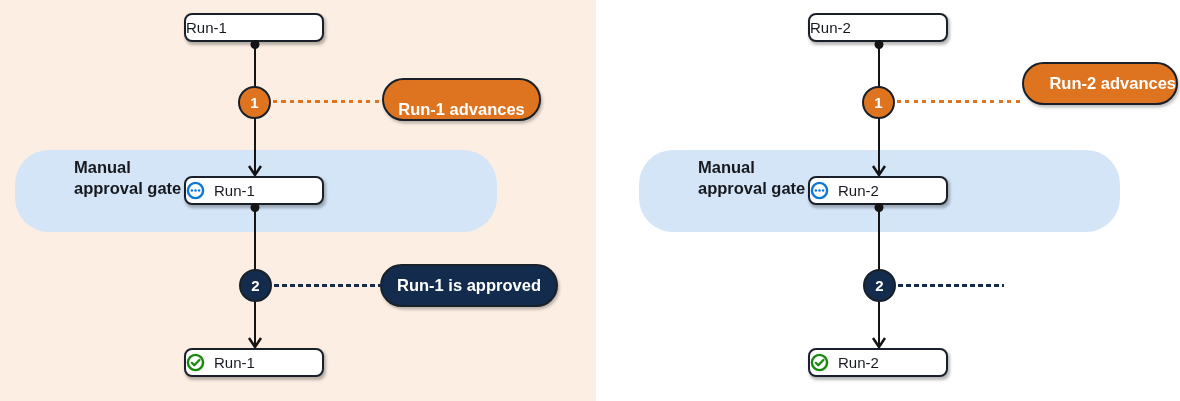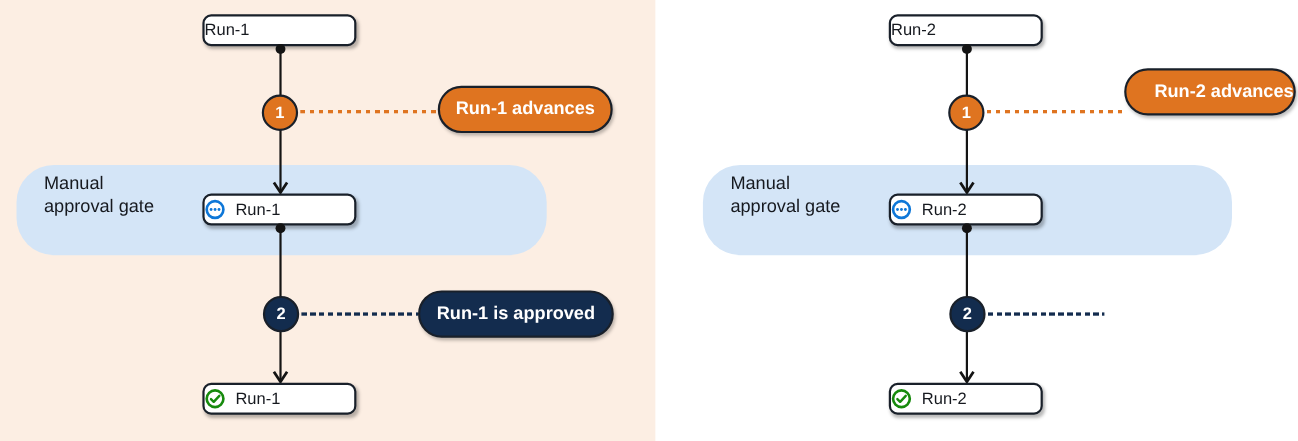--- a/index.html
+++ b/index.html
@@ -17,22 +17,22 @@
     background:#ffffff;border:2px solid var(--outline,#19202A);border-radius:8px;
     display:flex;align-items:center;justify-content:flex-start;gap:9px;
     font-size:15px;color:#16191f;
     box-shadow:1.5px 2.5px 3px rgba(0,0,0,0.28);
   }
   .band{
     position:absolute;height:82px;border-radius:34px;
     background:var(--band-bg,#D4E5F7);
   }
   .band-label{
-    position:absolute;width:118px;font-weight:normal;font-size:16.5px;
-    line-height:1.3;color:#16191f;
+    position:absolute;width:118px;font-weight:bold;font-size:16.5px;
+    line-height:1.3;color:#16191f;margin-left:34px;
   }
   .step-circle{
     position:absolute;width:29px;height:29px;border-radius:50%;
     border:2.5px solid var(--outline,#19202A);
     color:#ffffff;font-weight:bold;font-size:15px;
     display:flex;align-items:center;justify-content:center;
   }
   .step-circle.orange{background:var(--orange,#DF7420);}
   .step-circle.navy{background:var(--navy,#132C4E);}
   .pill{
@@ -74,21 +74,21 @@
   <svg class="connector" style="left:247px;top:40px;" width="16" height="137">
     <circle cx="8" cy="4.5" r="4.5" fill="var(--connector,#141414)"></circle>
     <line x1="8" y1="4.5" x2="8" y2="134" stroke="var(--connector,#141414)" stroke-width="2"></line>
     <polyline points="2,126 8,135 14,126" fill="none" stroke="var(--connector,#141414)" stroke-width="2.5"></polyline>
   </svg>
 
   <div class="dotline orange" style="left:273px;top:100px;width:125px;"></div>
   <div class="step-circle orange" style="left:238px;top:86px;">
     <span>1</span>
   </div>
-  <div class="pill orange" style="left:398px;top:78px;width:159px;">
+  <div class="pill orange" style="left:382px;top:78px;width:159px;align-items:flex-end;">
     <span>Run-1 advances</span>
   </div>
 
   <div class="node" style="left:184px;top:176px;width:140px;">
     <svg class="status-icon" width="19" height="19" viewBox="0 0 19 19">
       <circle cx="9.5" cy="9.5" r="7.6" fill="#ffffff" stroke="var(--blue-icon,#0E77D8)" stroke-width="2.4"></circle>
       <circle cx="5.9" cy="9.5" r="1.3" fill="var(--blue-icon,#0E77D8)"></circle>
       <circle cx="9.5" cy="9.5" r="1.3" fill="var(--blue-icon,#0E77D8)"></circle>
       <circle cx="13.1" cy="9.5" r="1.3" fill="var(--blue-icon,#0E77D8)"></circle>
     </svg>

